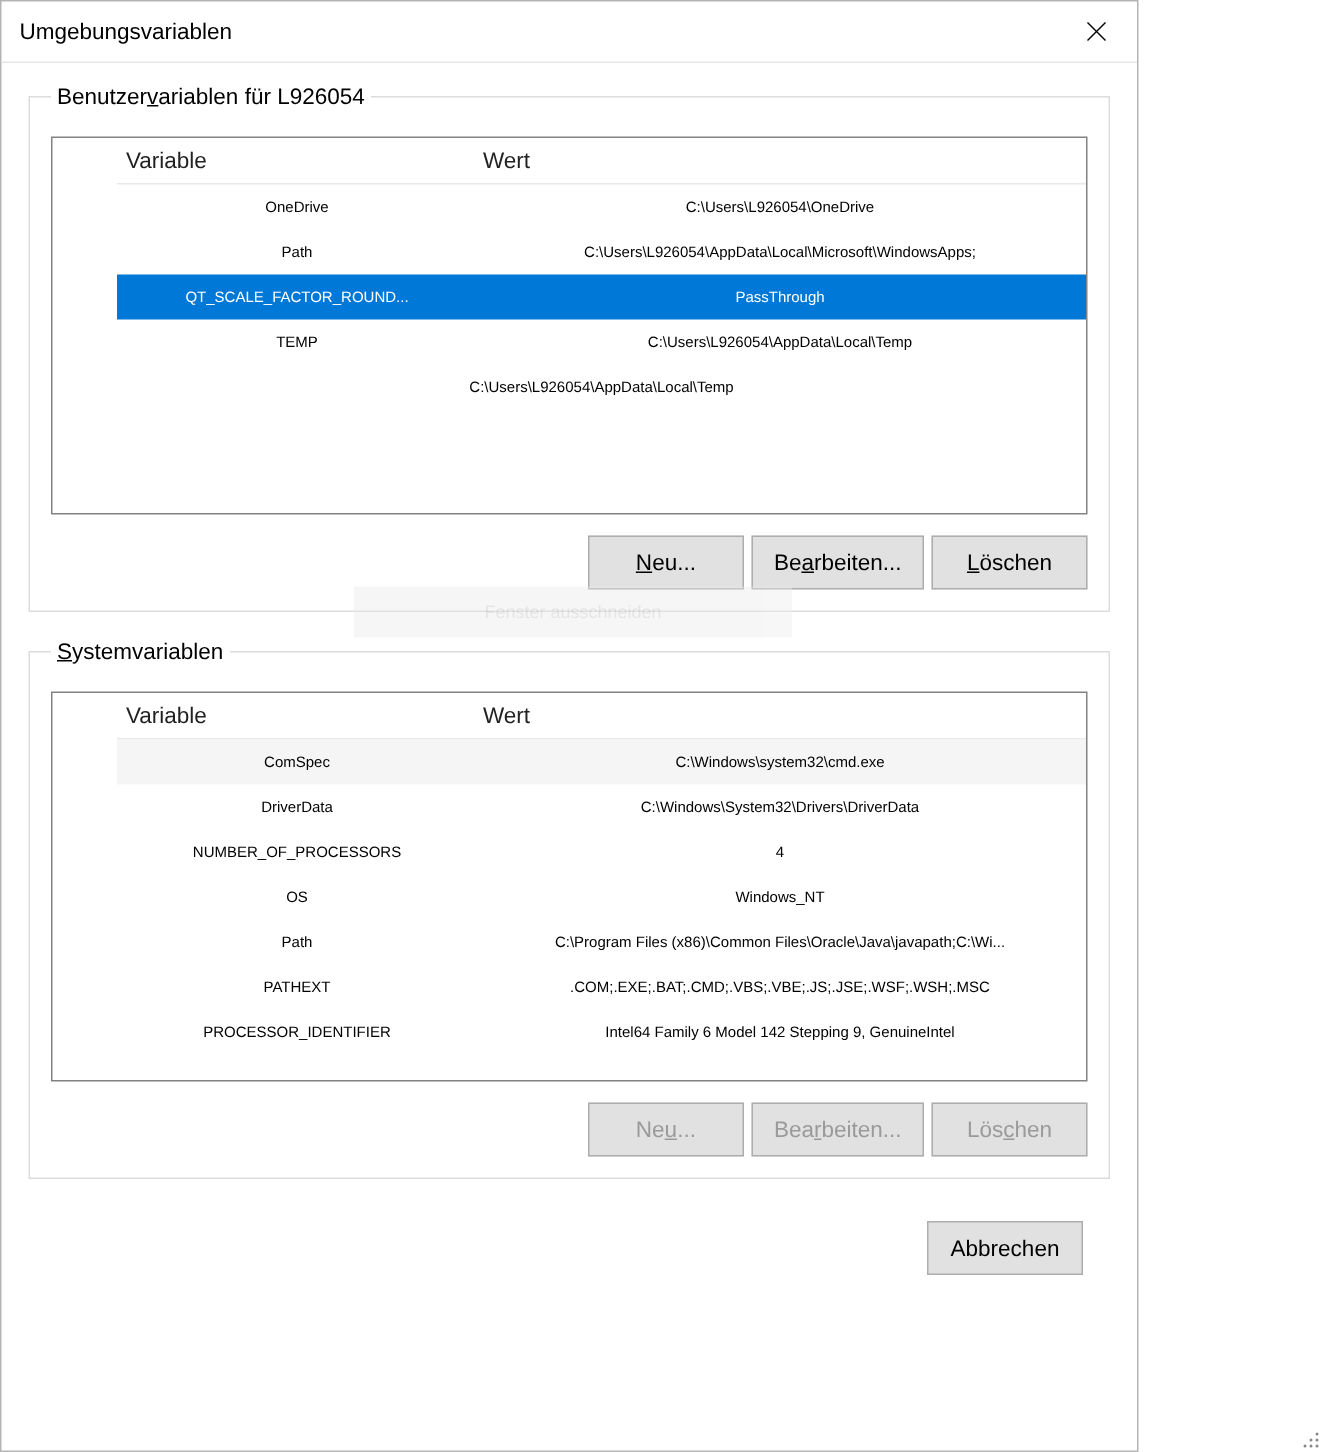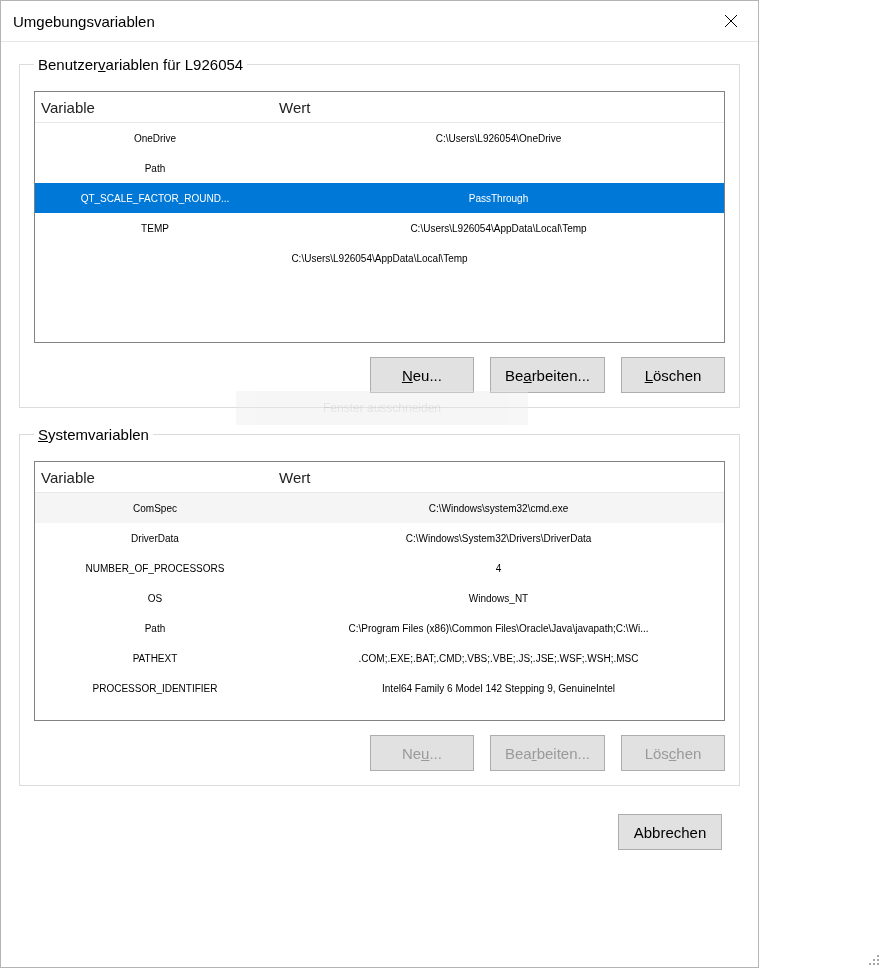--- a/index.html
+++ b/index.html
@@ -63,20 +63,21 @@
   }
   .acc { text-decoration: underline; }
   .listview {
     border: 1px solid #828282;
     background: #fff;
     width: 100%;
     box-sizing: border-box;
     margin-top: 6px;
     display: flex;
     flex-direction: column;
+    padding-left: 43px;
   }
   .lv-user  { height: 252px; }
   .lv-sys   { height: 260px; }
   .lv-header {
     display: flex;
     height: 30px;
     align-items: center;
     border-bottom: 1px solid #e8e8e8;
     background: #fff;
   }
@@ -103,21 +104,21 @@
     display: flex;
     height: 30px;
     align-items: center;
   }
   .row .col { padding-left: 6px; font-size: 10px; text-align: center; }
   .row.selected { background: #0078d7; color: #fff; }
   .row.alt { background: #f5f5f5; }
   .btnrow {
     display: flex;
     justify-content: flex-end;
-    gap: 16px;
+    gap: 5px;
     margin-top: 14px;
   }
   button.win {
     min-width: 104px;
     height: 36px;
     border: 1px solid #adadad;
     background: #e1e1e1;
     font-family: inherit;
     font-size: 15px;
     padding: 0 14px;
@@ -187,20 +188,21 @@
           <div class="col col-name">Variable</div>
           <div class="col col-value">Wert</div>
         </div>
         <div class="lv-body" id="user-rows">
             <div class="row">
               <div class="col col-name">OneDrive</div>
               <div class="col col-value">C:\Users\L926054\OneDrive</div>
             </div>
             <div class="row">
               <div class="col col-name">Path</div>
+              <div class="col col-value">C:\Users\L926054\AppData\Local\Microsoft\WindowsApps;</div>
             </div>
             <div class="row selected">
               <div class="col col-name">QT_SCALE_FACTOR_ROUND...</div>
               <div class="col col-value">PassThrough</div>
             </div>
             <div class="row">
               <div class="col col-name">TEMP</div>
               <div class="col col-value">C:\Users\L926054\AppData\Local\Temp</div>
             </div>
             <div class="row">

